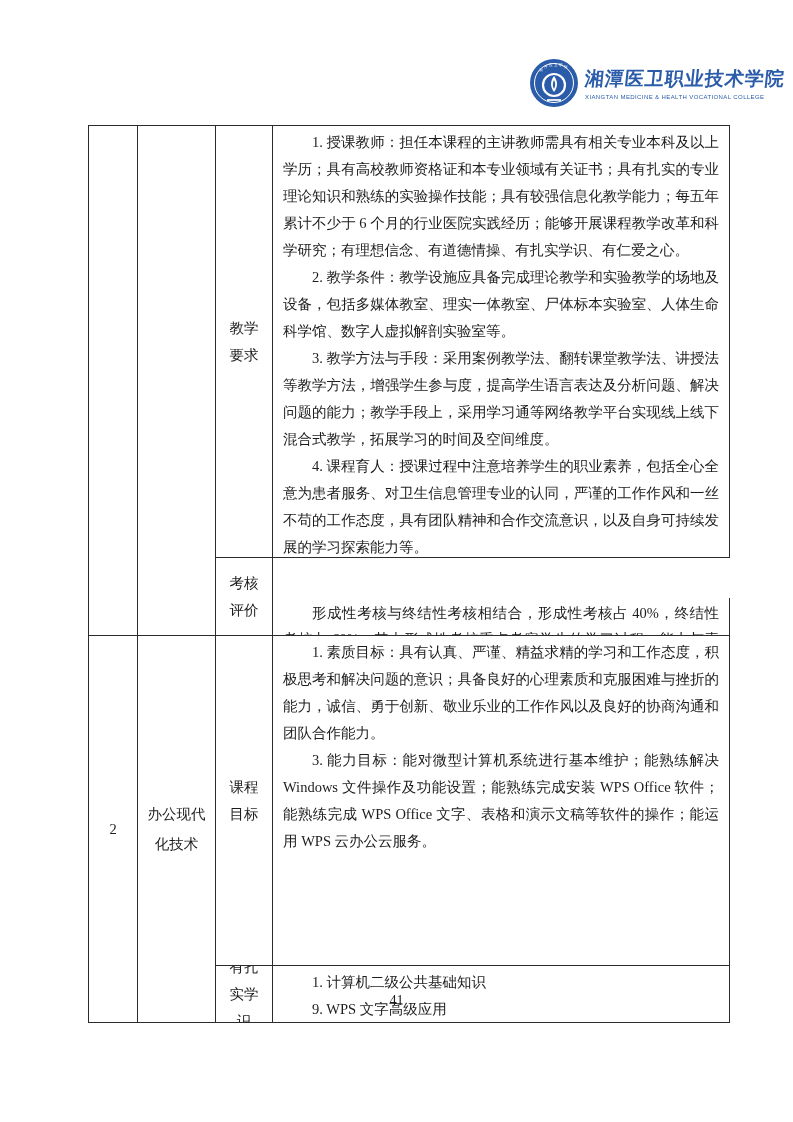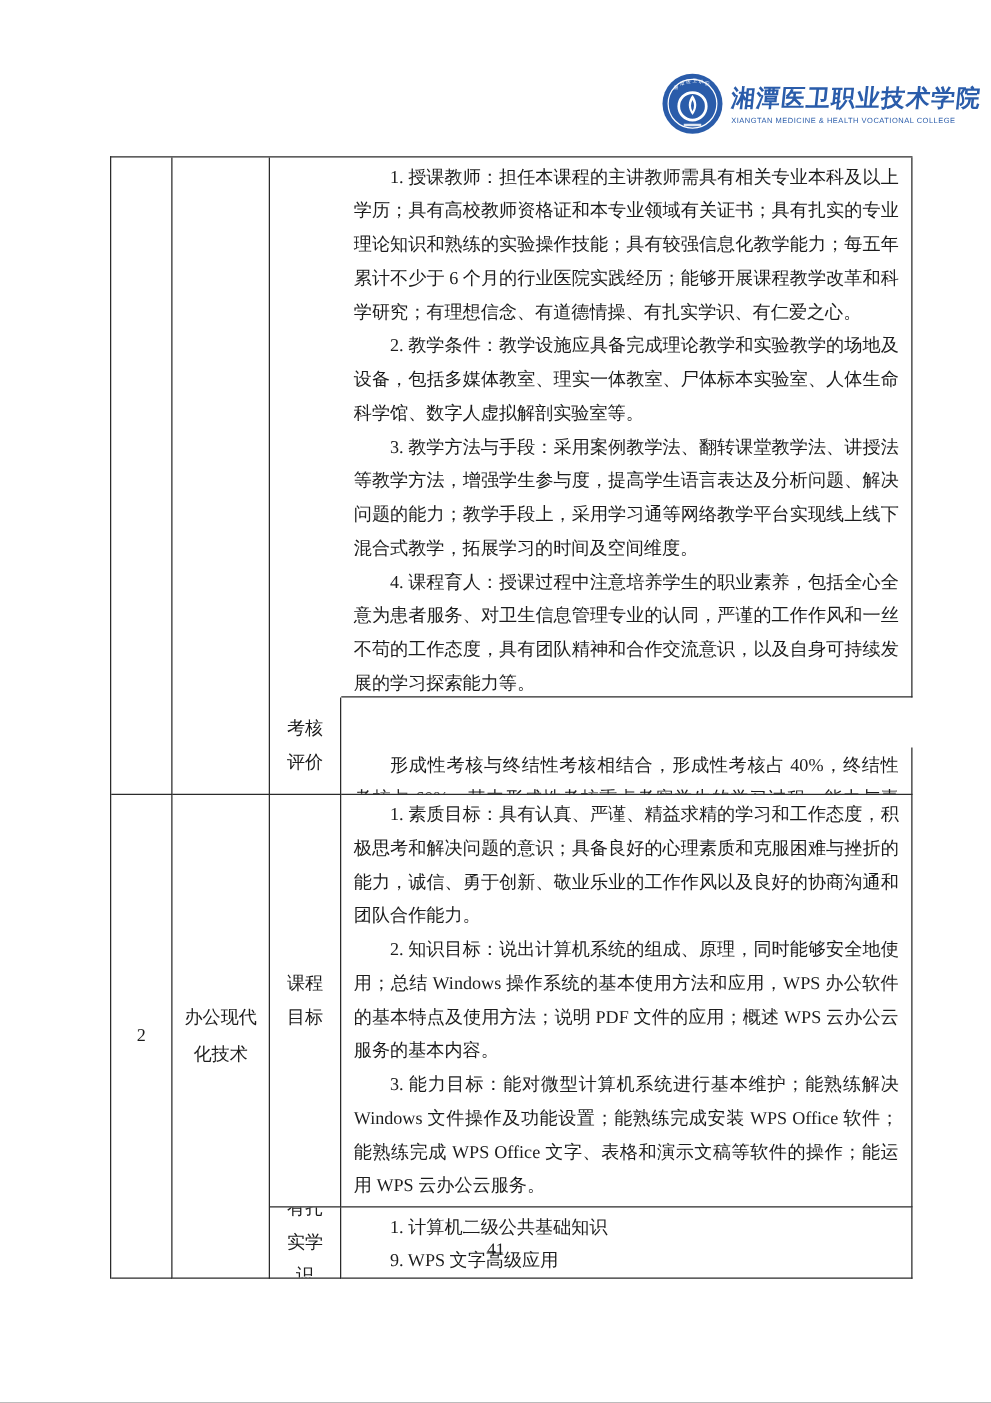--- a/index.html
+++ b/index.html
@@ -112,20 +112,23 @@
       <div class="logo-zh">湘潭医卫职业技术学院</div>
       <div class="logo-en">XIANGTAN MEDICINE &amp; HEALTH VOCATIONAL COLLEGE</div>
     </div>
   </div>
 
   <div class="doc-table">
 
     <div class="cell num-empty"></div>
     <div class="cell course-empty"></div>
 
+    <div class="cell cell-center label-req">
+      <span class="label-2col">教学要求</span>
+    </div>
     <div class="cell content content-req">
       <p>1. 授课教师：担任本课程的主讲教师需具有相关专业本科及以上学历；具有高校教师资格证和本专业领域有关证书；具有扎实的专业理论知识和熟练的实验操作技能；具有较强信息化教学能力；每五年累计不少于 6 个月的行业医院实践经历；能够开展课程教学改革和科学研究；有理想信念、有道德情操、有扎实学识、有仁爱之心。</p>
       <p>2. 教学条件：教学设施应具备完成理论教学和实验教学的场地及设备，包括多媒体教室、理实一体教室、尸体标本实验室、人体生命科学馆、数字人虚拟解剖实验室等。</p>
       <p>3. 教学方法与手段：采用案例教学法、翻转课堂教学法、讲授法等教学方法，增强学生参与度，提高学生语言表达及分析问题、解决问题的能力；教学手段上，采用学习通等网络教学平台实现线上线下混合式教学，拓展学习的时间及空间维度。</p>
       <p>4. 课程育人：授课过程中注意培养学生的职业素养，包括全心全意为患者服务、对卫生信息管理专业的认同，严谨的工作作风和一丝不苟的工作态度，具有团队精神和合作交流意识，以及自身可持续发展的学习探索能力等。</p>
     </div>
 
     <div class="cell cell-center label-assess">
       <span class="label-2col">考核评价</span>
     </div>
@@ -138,21 +141,20 @@
     </div>
     <div class="cell cell-center label-obj">
       <span class="label-2col">课程目标</span>
     </div>
 
     <div class="cell cell-center course-2">
       <span class="course-wrap">办公现代化技术</span>
     </div>
     <div class="cell content content-obj">
       <p>1. 素质目标：具有认真、严谨、精益求精的学习和工作态度，积极思考和解决问题的意识；具备良好的心理素质和克服困难与挫折的能力，诚信、勇于创新、敬业乐业的工作作风以及良好的协商沟通和团队合作能力。</p>
-      <p>2. 知识目标：说出计算机系统的组成、原理，同时能够安全地使用；总结 Windows 操作系统的基本使用方法和应用，WPS 办公软件的基本特点及使用方法；说明 PDF 文件的应用；概述 WPS 云办公云服务的基本内容。</p>
       <p>3. 能力目标：能对微型计算机系统进行基本维护；能熟练解决 Windows 文件操作及功能设置；能熟练完成安装 WPS Office 软件；能熟练完成 WPS Office 文字、表格和演示文稿等软件的操作；能运用 WPS 云办公云服务。</p>
     </div>
 
     <div class="cell cell-center label-teach">
       <span class="label-2col">有扎实学识</span>
     </div>
     <div class="cell content content-teach">
       <p>1. 计算机二级公共基础知识</p>
       <p>9. WPS 文字高级应用</p>
     </div>

